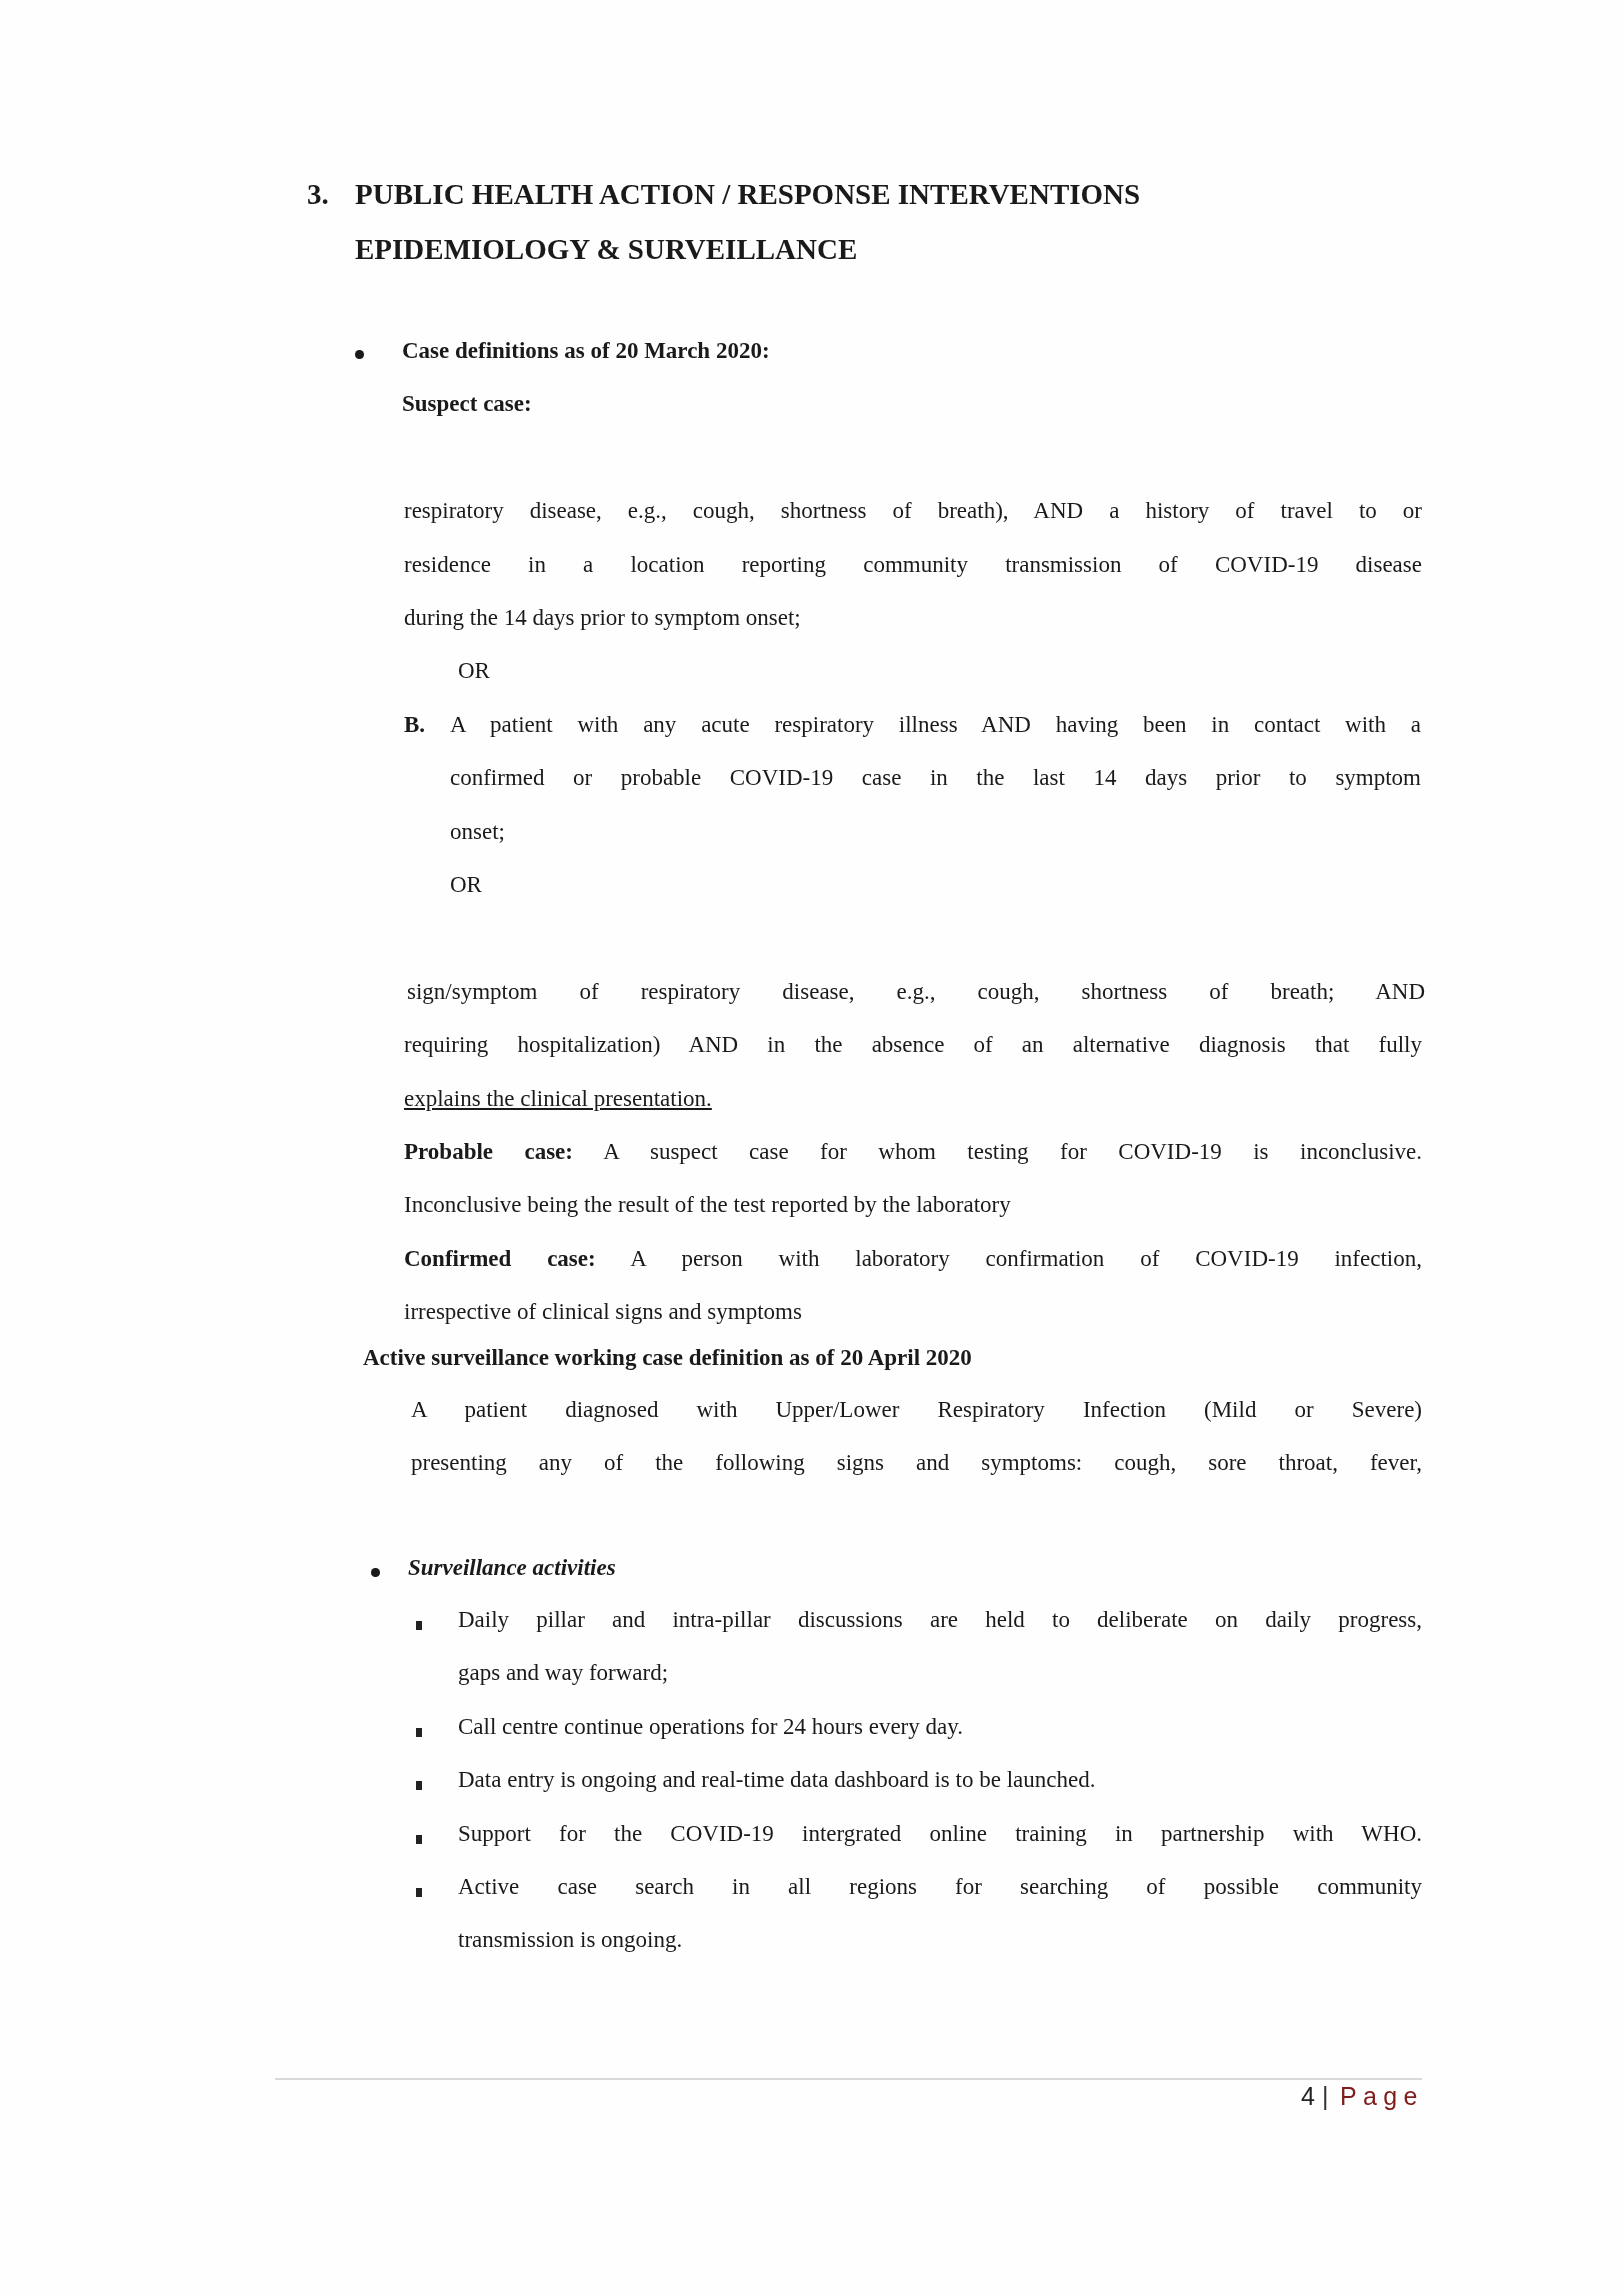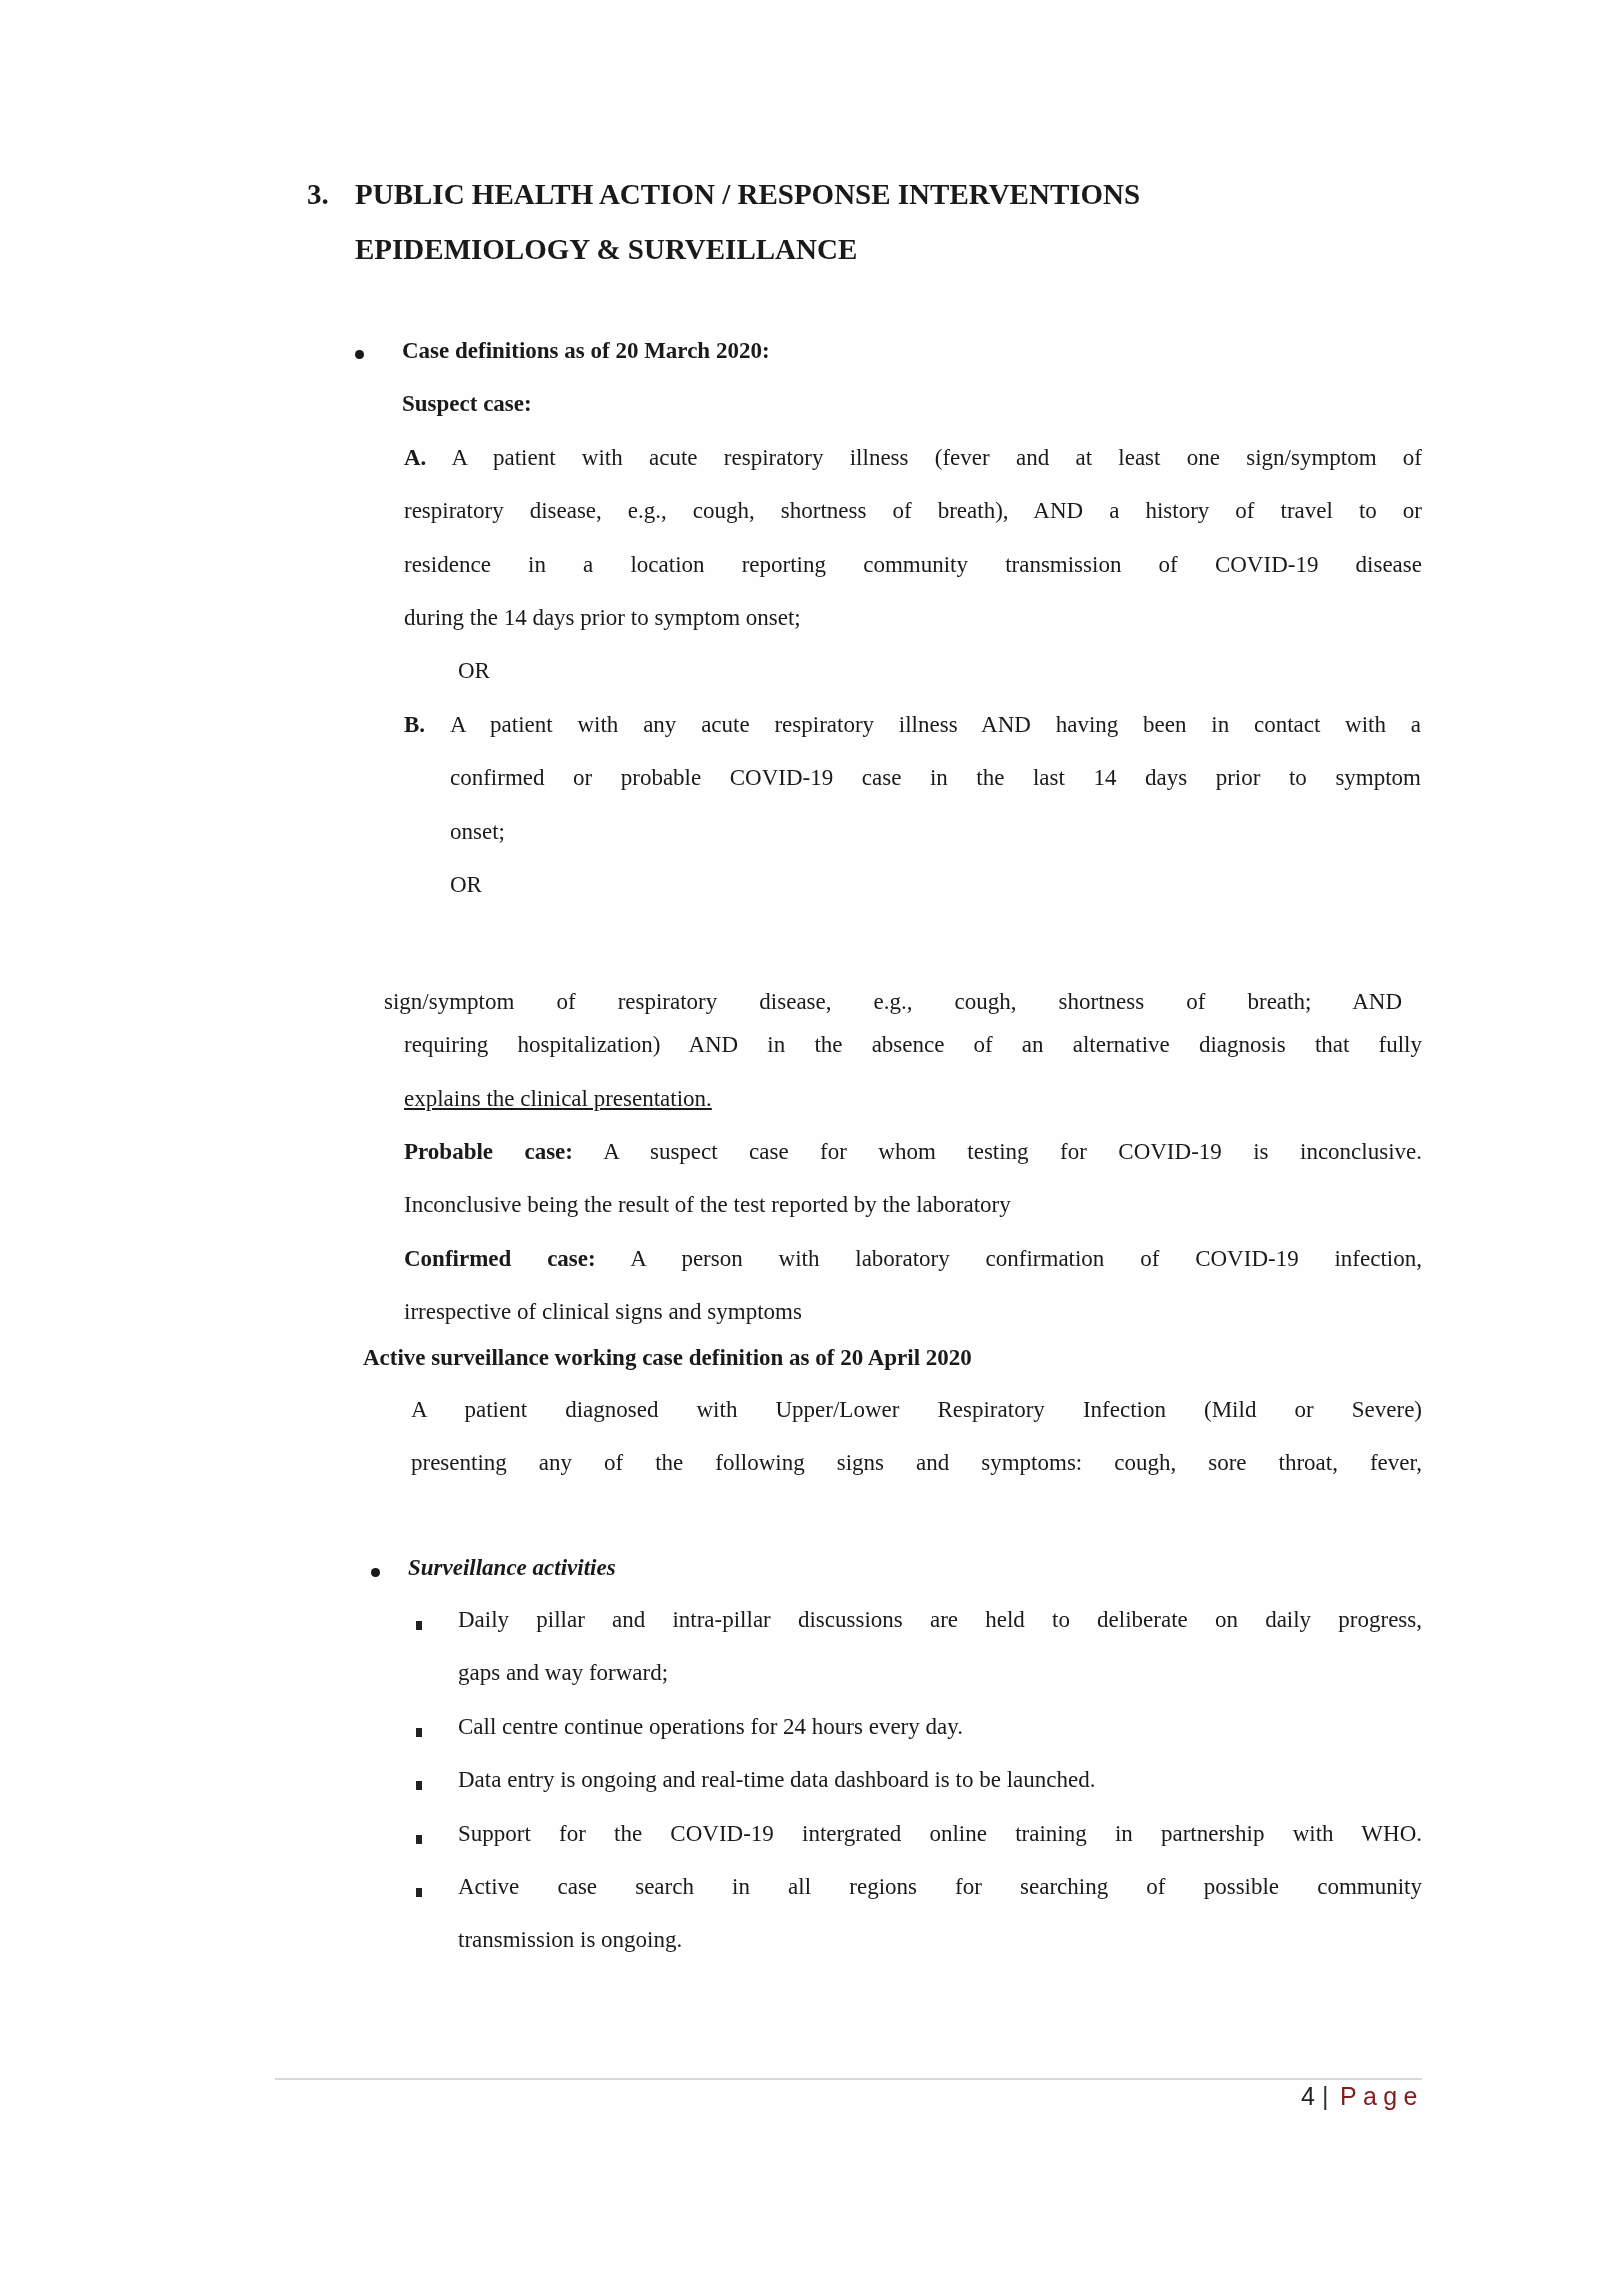--- a/index.html
+++ b/index.html
@@ -28,35 +28,34 @@
 <div class="page">
 
   <div class="ln h" style="left:307px; top:177px;">3.</div>
   <div class="ln h" style="left:355px; top:177px;">PUBLIC HEALTH ACTION / RESPONSE INTERVENTIONS</div>
   <div class="ln h" style="left:355px; top:232px;">EPIDEMIOLOGY &amp; SURVEILLANCE</div>
 
   <div class="dot" style="left:355px; top:350px;"></div>
   <div class="ln b" style="left:402px; top:333px;">Case definitions as of 20 March 2020:</div>
   <div class="ln b" style="left:402px; top:386px;">Suspect case:</div>
 
-  <div class="ln j" style="left:404px; top:440px; width:1018px;"><span class="b">A.</span><span> A patient with acute respiratory illness (fever and at least one sign/symptom of</span></div>
   <div class="ln j" style="left:404px; top:493px; width:1018px;">respiratory disease, e.g., cough, shortness of breath), AND a history of travel to or</div>
   <div class="ln j" style="left:404px; top:547px; width:1018px;">residence in a location reporting community transmission of COVID-19 disease</div>
   <div class="ln" style="left:404px; top:600px;">during the 14 days prior to symptom onset;</div>
 
   <div class="ln" style="left:458px; top:653px;">OR</div>
 
   <div class="ln b" style="left:404px; top:707px;">B.</div>
   <div class="ln j" style="left:450px; top:707px; width:971px;">A patient with any acute respiratory illness AND having been in contact with a</div>
   <div class="ln j" style="left:450px; top:760px; width:971px;">confirmed or probable COVID-19 case in the last 14 days prior to symptom</div>
   <div class="ln" style="left:450px; top:814px;">onset;</div>
 
   <div class="ln" style="left:450px; top:867px;">OR</div>
 
-  <div class="ln j" style="left:384px; top:974px; width:1018px;margin-top:10px;">sign/symptom of respiratory disease, e.g., cough, shortness of breath; AND</div>
+  <div class="ln j" style="left:407px; top:974px; width:1018px;">sign/symptom of respiratory disease, e.g., cough, shortness of breath; AND</div>
   <div class="ln j" style="left:404px; top:1027px; width:1018px;">requiring hospitalization) AND in the absence of an alternative diagnosis that fully</div>
   <div class="ln" style="left:404px; top:1081px;text-decoration:underline;">explains the clinical presentation.</div>
 
   <div class="ln j" style="left:404px; top:1134px; width:1018px;"><span class="b">Probable case:</span><span> A suspect case for whom testing for COVID-19 is inconclusive.</span></div>
   <div class="ln" style="left:404px; top:1187px;">Inconclusive being the result of the test reported by the laboratory</div>
 
   <div class="ln j" style="left:404px; top:1241px; width:1018px;"><span class="b">Confirmed case:</span><span> A person with laboratory confirmation of COVID-19 infection,</span></div>
   <div class="ln" style="left:404px; top:1294px;">irrespective of clinical signs and symptoms</div>
 
   <div class="ln b" style="left:363px; top:1340px;">Active surveillance working case definition as of 20 April 2020</div>

